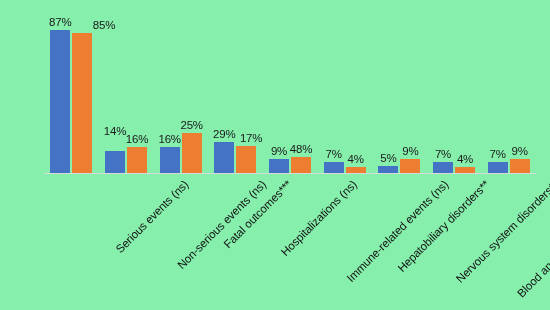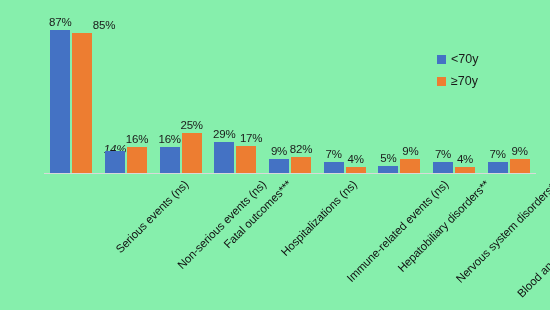--- a/index.html
+++ b/index.html
@@ -108,40 +108,40 @@
 
 <div id="chart-root">
 
   <div id="plot-area">
       <div class="bar-label" style="left: 0.333333px; width: 32px; bottom: 146.42px;">87%</div>
       <div class="bar-label" style="left: 36px; width: 32px; bottom: 143.1px; margin-left: 8px;">85%</div>
       <div class="bar-group" style="left: 0px; width: 54.6667px;">
         <div class="bar blue" title="Serious events (ns) — &lt;70y: 87%" style="left: 6.33333px; width: 20px; height: 144.42px; background: rgb(68, 114, 196);"></div>
         <div class="bar orange" title="Serious events (ns) — ≥70y: 85%" style="left: 28.3333px; width: 20px; height: 141.1px; background: rgb(237, 125, 49);"></div>
       </div>
-      <div class="bar-label" style="left: 55px; width: 32px; bottom: 19px; font-style: italic;">14%</div>
+      <div class="bar-label" style="left: 55px; width: 32px; bottom: 37px;">14%</div>
       <div class="bar-label" style="left: 77px; width: 32px; bottom: 28.56px;">16%</div>
       <div class="bar-group" style="left: 54.6667px; width: 54.6667px;">
         <div class="bar blue" title="Non-serious events (ns) — &lt;70y: 14%" style="left: 6.33333px; width: 20px; height: 23.24px; background: rgb(68, 114, 196);"></div>
         <div class="bar orange" title="Non-serious events (ns) — ≥70y: 16%" style="left: 28.3333px; width: 20px; height: 26.56px; background: rgb(237, 125, 49);"></div>
       </div>
       <div class="bar-label" style="left: 109.667px; width: 32px; bottom: 28.56px;">16%</div>
       <div class="bar-label" style="left: 131.667px; width: 32px; bottom: 43.5px;">25%</div>
       <div class="bar-group" style="left: 109.333px; width: 54.6667px;">
         <div class="bar blue" title="Fatal outcomes*** — &lt;70y: 16%" style="left: 6.33333px; width: 20px; height: 26.56px; background: rgb(68, 114, 196);"></div>
         <div class="bar orange" title="Fatal outcomes*** — ≥70y: 25%" style="left: 28.3333px; width: 20px; height: 41.5px; background: rgb(237, 125, 49);"></div>
       </div>
       <div class="bar-label" style="left: 164.333px; width: 32px; bottom: 33.54px;">29%</div>
       <div class="bar-label" style="left: 186.333px; width: 32px; bottom: 30.22px; text-align: right;">17%</div>
       <div class="bar-group" style="left: 164px; width: 54.6667px;">
         <div class="bar blue" title="Hospitalizations (ns) — &lt;70y: 19%" style="left: 6.33333px; width: 20px; height: 31.54px; background: rgb(68, 114, 196);"></div>
         <div class="bar orange" title="Hospitalizations (ns) — ≥70y: 17%" style="left: 28.3333px; width: 20px; height: 28.22px; background: rgb(237, 125, 49);"></div>
       </div>
       <div class="bar-label" style="left: 219px; width: 32px; bottom: 16.94px;">9%</div>
-      <div class="bar-label" style="left: 241px; width: 32px; bottom: 18.6px;">82%</div>
+      <div class="bar-label" style="left: 241px; width: 32px; bottom: 18.6px;">48%</div>
       <div class="bar-group" style="left: 218.667px; width: 54.6667px;">
         <div class="bar blue" title="Immune-related events (ns) — &lt;70y: 9%" style="left: 6.33333px; width: 20px; height: 14.94px; background: rgb(68, 114, 196);"></div>
         <div class="bar orange" title="Immune-related events (ns) — ≥70y: 10%" style="left: 28.3333px; width: 20px; height: 16.6px; background: rgb(237, 125, 49);"></div>
       </div>
       <div class="bar-label" style="left: 273.667px; width: 32px; bottom: 13.62px;">7%</div>
       <div class="bar-label" style="left: 295.667px; width: 32px; bottom: 8.64px;">4%</div>
       <div class="bar-group" style="left: 273.333px; width: 54.6667px;">
         <div class="bar blue" title="Hepatobiliary disorders** — &lt;70y: 7%" style="left: 6.33333px; width: 20px; height: 11.62px; background: rgb(68, 114, 196);"></div>
         <div class="bar orange" title="Hepatobiliary disorders** — ≥70y: 4%" style="left: 28.3333px; width: 20px; height: 6.64px; background: rgb(237, 125, 49);"></div>
       </div>
@@ -171,24 +171,14 @@
       <div class="cat-label" style="left: 85.3333px; top: 4px;">Serious events (ns)</div>
       <div class="cat-label" style="left: 140px; top: 4px;">Non-serious events (ns)</div>
       <div class="cat-label" style="left: 194.667px; top: 4px;">Fatal outcomes***</div>
       <div class="cat-label" style="left: 249.333px; top: 4px;">Hospitalizations (ns)</div>
       <div class="cat-label" style="left: 304px; top: 4px;">Immune-related events (ns)</div>
       <div class="cat-label" style="left: 358.667px; top: 4px;">Hepatobiliary disorders**</div>
       <div class="cat-label" style="left: 413.333px; top: 4px;">Nervous system disorders**</div>
       <div class="cat-label" style="left: 468px; top: 4px;">Blood and lymphatic disorders**</div>
     </div>
 
-  <div id="legend">
-    <div class="legend-row">
-      <span class="legend-swatch blue"></span>
-      <span class="legend-text">&lt;70y</span>
-    </div>
-    <div class="legend-row">
-      <span class="legend-swatch orange"></span>
-      <span class="legend-text">≥70y</span>
-    </div>
-  </div>
 
 </div>
 
 </body></html>

